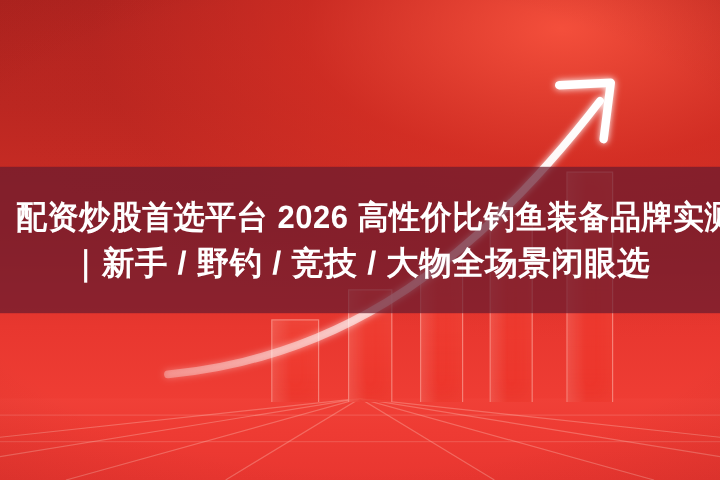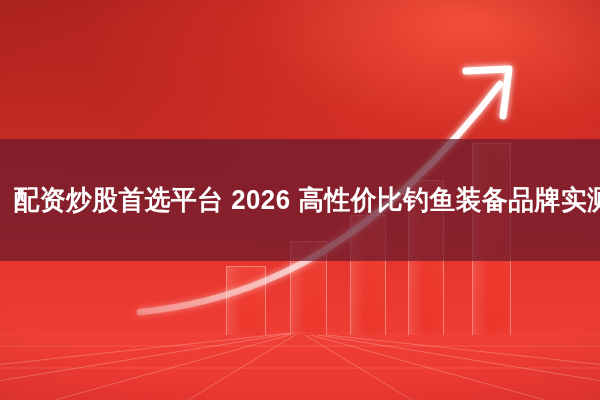--- a/index.html
+++ b/index.html
@@ -168,15 +168,16 @@
         <path d="M 140 312 C 265 300, 380 240, 500 84" fill="none" stroke="url(#arrGrad)" stroke-width="6.5" stroke-linecap="round"></path>
         <path d="M 466 71 L 509 69 L 503 116" fill="none" stroke="#ffffff" stroke-width="7" stroke-linecap="round" stroke-linejoin="round"></path>
       </g>
     </svg>
   </div>
 
   <div class="bg-vignette"></div>
 
   <div class="band">
     <div class="headline headline-line1" style="display: inline-block; transform-origin: center center; transform: scaleX(0.955414);">配资炒股首选平台 2026 高性价比钓鱼装备品牌实测</div>
+    <div class="headline headline-line2">｜新手 / 野钓 / 竞技 / 大物全场景闭眼选</div>
   </div>
 
 </div>
 
 </body></html>

